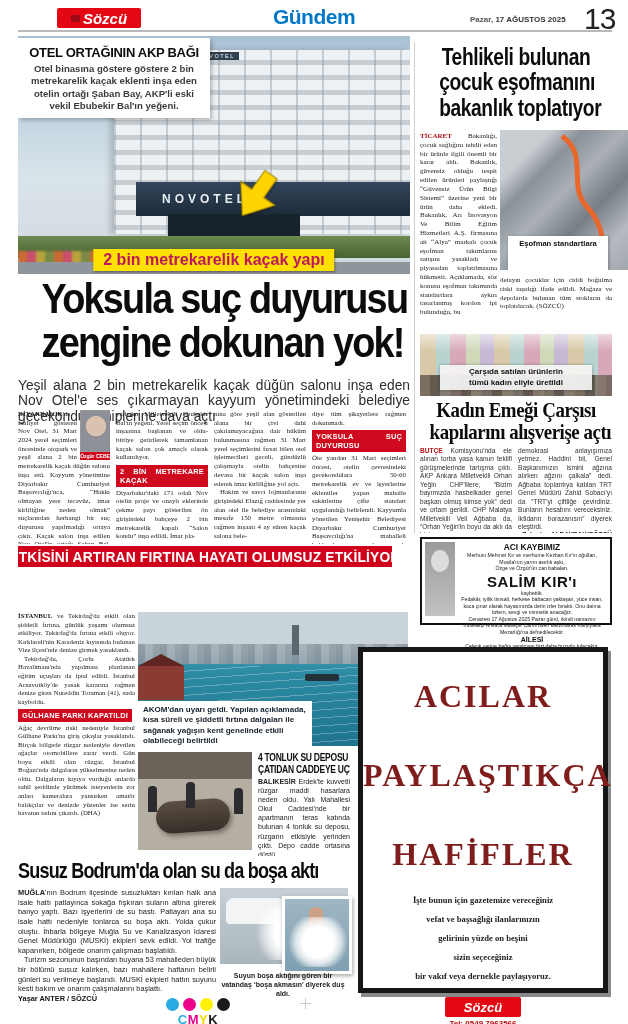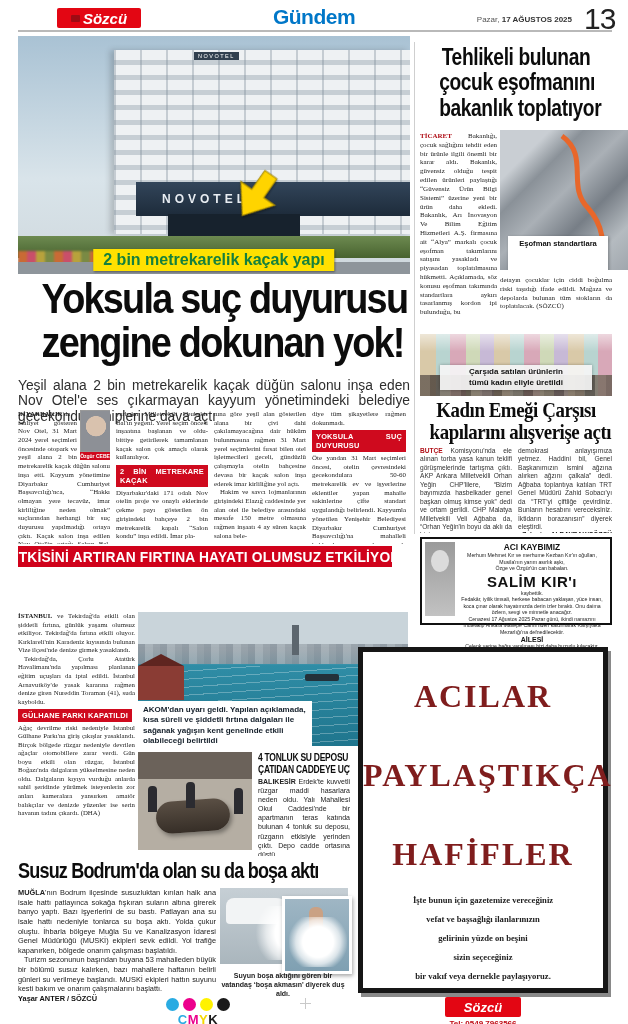--- a/index.html
+++ b/index.html
@@ -8,21 +8,21 @@
   .abs{position:absolute;}
   .just{text-align:justify;text-justify:inter-word;}
   .cond{display:block;transform:scaleX(.88);transform-origin:center top;white-space:nowrap;}
   .condL{display:block;transform:scaleX(.84);transform-origin:left top;white-space:nowrap;}
 
   
   .logo{background:#e30613;color:#fff;font-weight:bold;font-style:italic;
         display:flex;align-items:center;justify-content:center;font-size:15px;border-radius:2px;}
   .logo .flag{width:9px;height:7px;background:#9e0b14;margin-right:3px;border-radius:1px;}
   .section{color:#0077c8;font-weight:bold;font-size:21px;text-align:center;letter-spacing:-.5px;}
-  .date{font-size:8px;color:#333;text-align:right;white-space:nowrap;}
+  .date{font-size:8px;color:#333;text-align:left;white-space:nowrap;font-weight:bold;}
   .pagenum{font-size:30px;color:#222;font-weight:500;letter-spacing:-1px;}
   .rule{background:#b9b9b9;}
 
   
   .photo{overflow:hidden;}
   .hotel{background:linear-gradient(#a9c2d4,#d9e4ea 60%,#cfd8dd);}
   .hotel .building{position:absolute;left:96px;top:14px;right:0;bottom:40px;
       background:
         repeating-linear-gradient(90deg, rgba(120,135,148,.35) 0 2px, transparent 2px 26px),
         repeating-linear-gradient(#eef1f3 0 10px,#c6ced4 10px 15px);
@@ -35,21 +35,21 @@
   .hotel .entrance{position:absolute;left:150px;right:110px;bottom:28px;height:32px;background:#17222d;}
   .hotel .hedge{position:absolute;left:0;right:0;bottom:16px;height:22px;
       background:linear-gradient(#6d8a50,#48632f);}
   .hotel .flowers{position:absolute;left:0;bottom:10px;width:150px;height:13px;
       background:repeating-linear-gradient(90deg,#c96a35 0 9px,#c94f6a 9px 18px,#b8a23c 18px 27px,#7a8a44 27px 36px);
       filter:blur(1px);}
   .hotel .drive{position:absolute;left:0;right:0;bottom:0;height:12px;background:#8e959b;}
   .kicker{background:#fff;padding:7px 8px 5px;text-align:center;box-shadow:2px 2px 4px rgba(0,0,0,.25);}
   .kicker .kt{font-weight:bold;font-size:13px;letter-spacing:-.3px;color:#0d0d0d;}
   .kicker .kb{font-weight:bold;font-size:9.6px;line-height:1.3;color:#3c3c3c;margin-top:3px;}
-  .ylabel{background:#ffe100;color:#15803d;font-weight:bold;font-size:16px;padding:2px 10px;
+  .ylabel{background:#ffe100;color:#be185d;font-weight:bold;font-size:16px;padding:2px 10px;
       white-space:nowrap;box-shadow:1px 1px 2px rgba(0,0,0,.4);}
   .bighead{font-weight:bold;color:#0c0c0c;font-size:43px;letter-spacing:-2px;line-height:1.02;text-align:center;}
   .deck{font-size:13.8px;color:#2e2e2e;line-height:1.12;}
   .bodycol{font-family:"Liberation Serif",serif;font-size:6.9px;line-height:1.26;color:#1c1c1c;overflow:hidden;}
   .bodycol p{margin:0;text-indent:6px;}
   .bodycol p.first{text-indent:0;}
   .lw{font-weight:bold;}
   .red-tag{display:inline-block;background:#cf0a1e;color:#fff;font-family:"Liberation Sans",sans-serif;
       font-weight:bold;font-size:7.4px;padding:1.5px 4px;margin:3px 0 2px;letter-spacing:.2px;}
   .portrait-wrap{float:right;width:30px;margin:0 0 2px 3px;}
@@ -168,20 +168,24 @@
     <div class="band">
       <span>NOVOTEL</span>
     </div>
     <div class="entrance"></div>
     <div class="hedge"></div>
     <div class="flowers"></div>
     <div class="drive"></div>
     <svg class="abs arrow-svg" style="left:210px;top:132px;transform:rotate(35deg);" width="56" height="56" viewBox="0 0 54 54">
       <path d="M34 2 L34 24 L47 24 L27 50 L7 24 L20 24 L20 2 Z" fill="#ffd400" stroke="#a88a00" stroke-width="1"></path>
     </svg>
+    <div class="abs kicker" style="left:0;top:2px;width:176px;">
+      <div class="kt">OTEL ORTAĞININ AKP BAĞI</div>
+      <div class="kb">Otel binasına göstere göstere 2 bin metrekarelik kaçak eklenti inşa eden otelin ortağı Şaban Bay, AKP'li eski vekil Ebubekir Bal'ın yeğeni.</div>
+    </div>
     <div class="abs ylabel" style="left:50%;bottom:3px;transform:translateX(-50%);">2 bin metrekarelik kaçak yapı</div>
   </div>
 
   <div class="abs bighead" style="left:18px;top:277px;width:392px;">
     <span class="cond">Yoksula suç duyurusu</span>
     <span class="cond">zengine dokunan yok!</span>
   </div>
   <div class="abs deck just" style="left:18px;top:378px;width:392px;">Yeşil alana 2 bin metrekarelik kaçak düğün salonu inşa eden Nov Otel'e ses çıkarmayan kayyum yönetimindeki belediye gecekondu sahiplerine dava açtı</div>
 
   <div class="abs bodycol just" style="left:18px;top:410px;width:92px;height:134px;">

